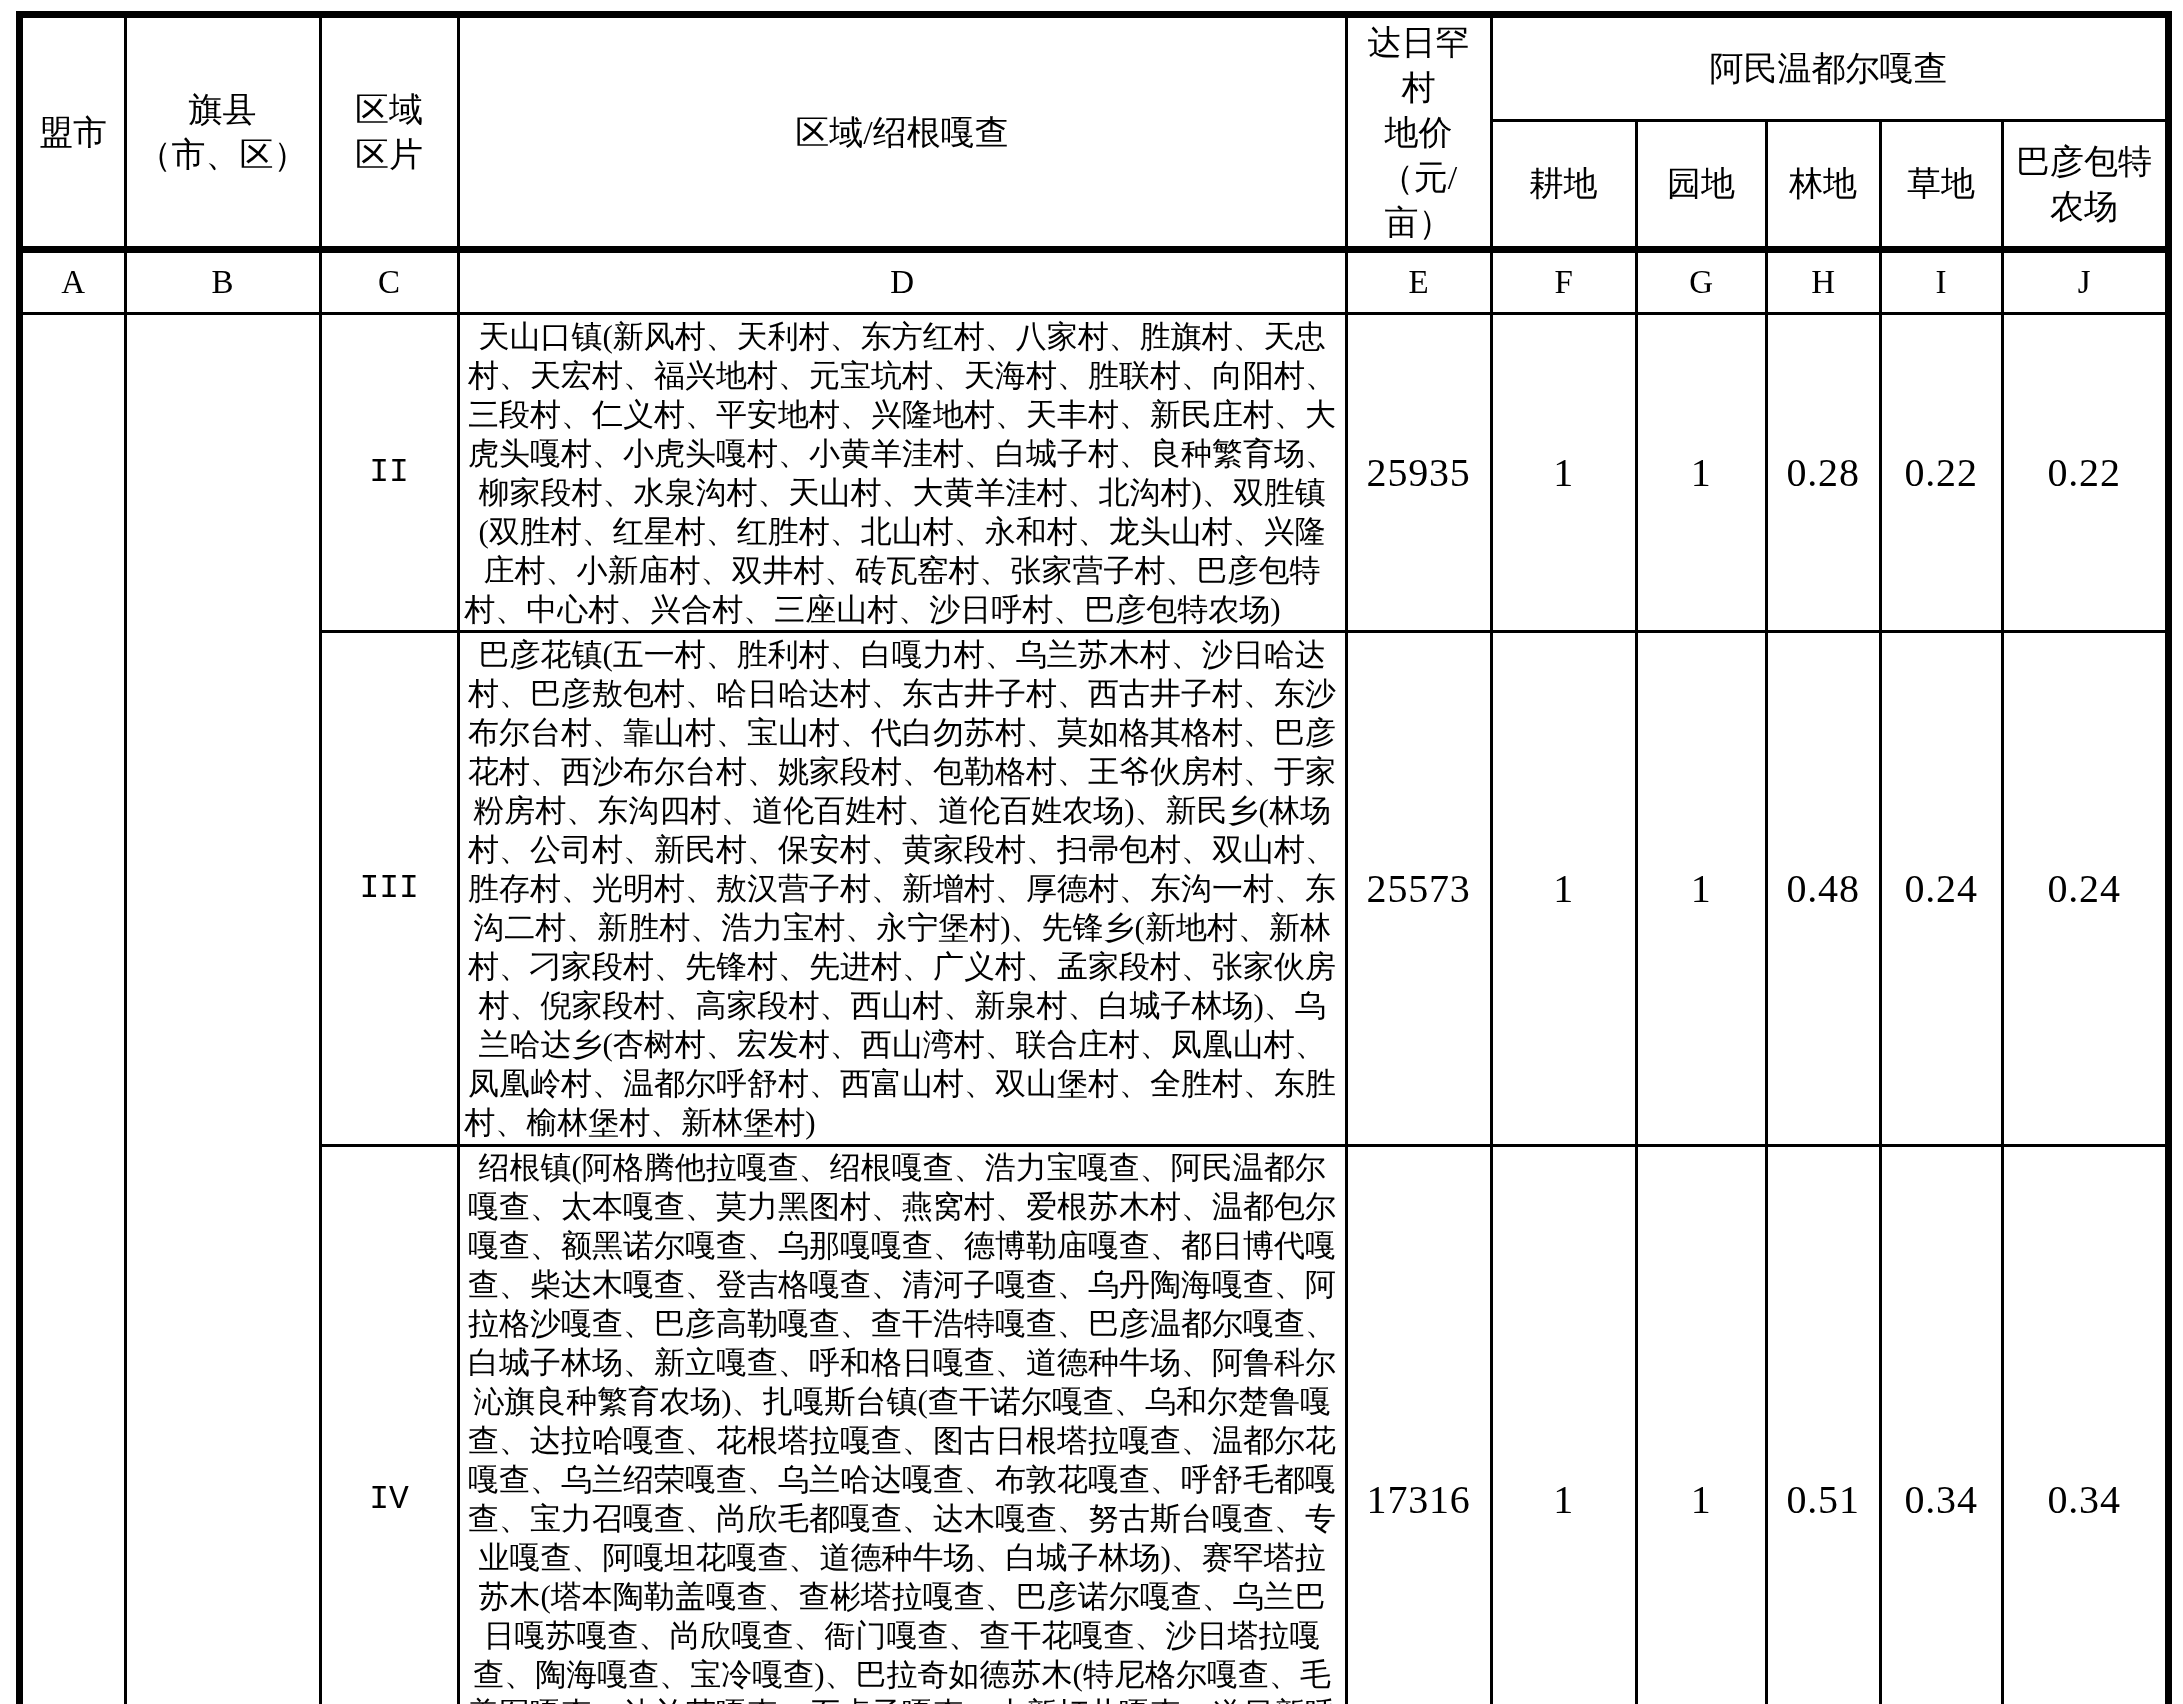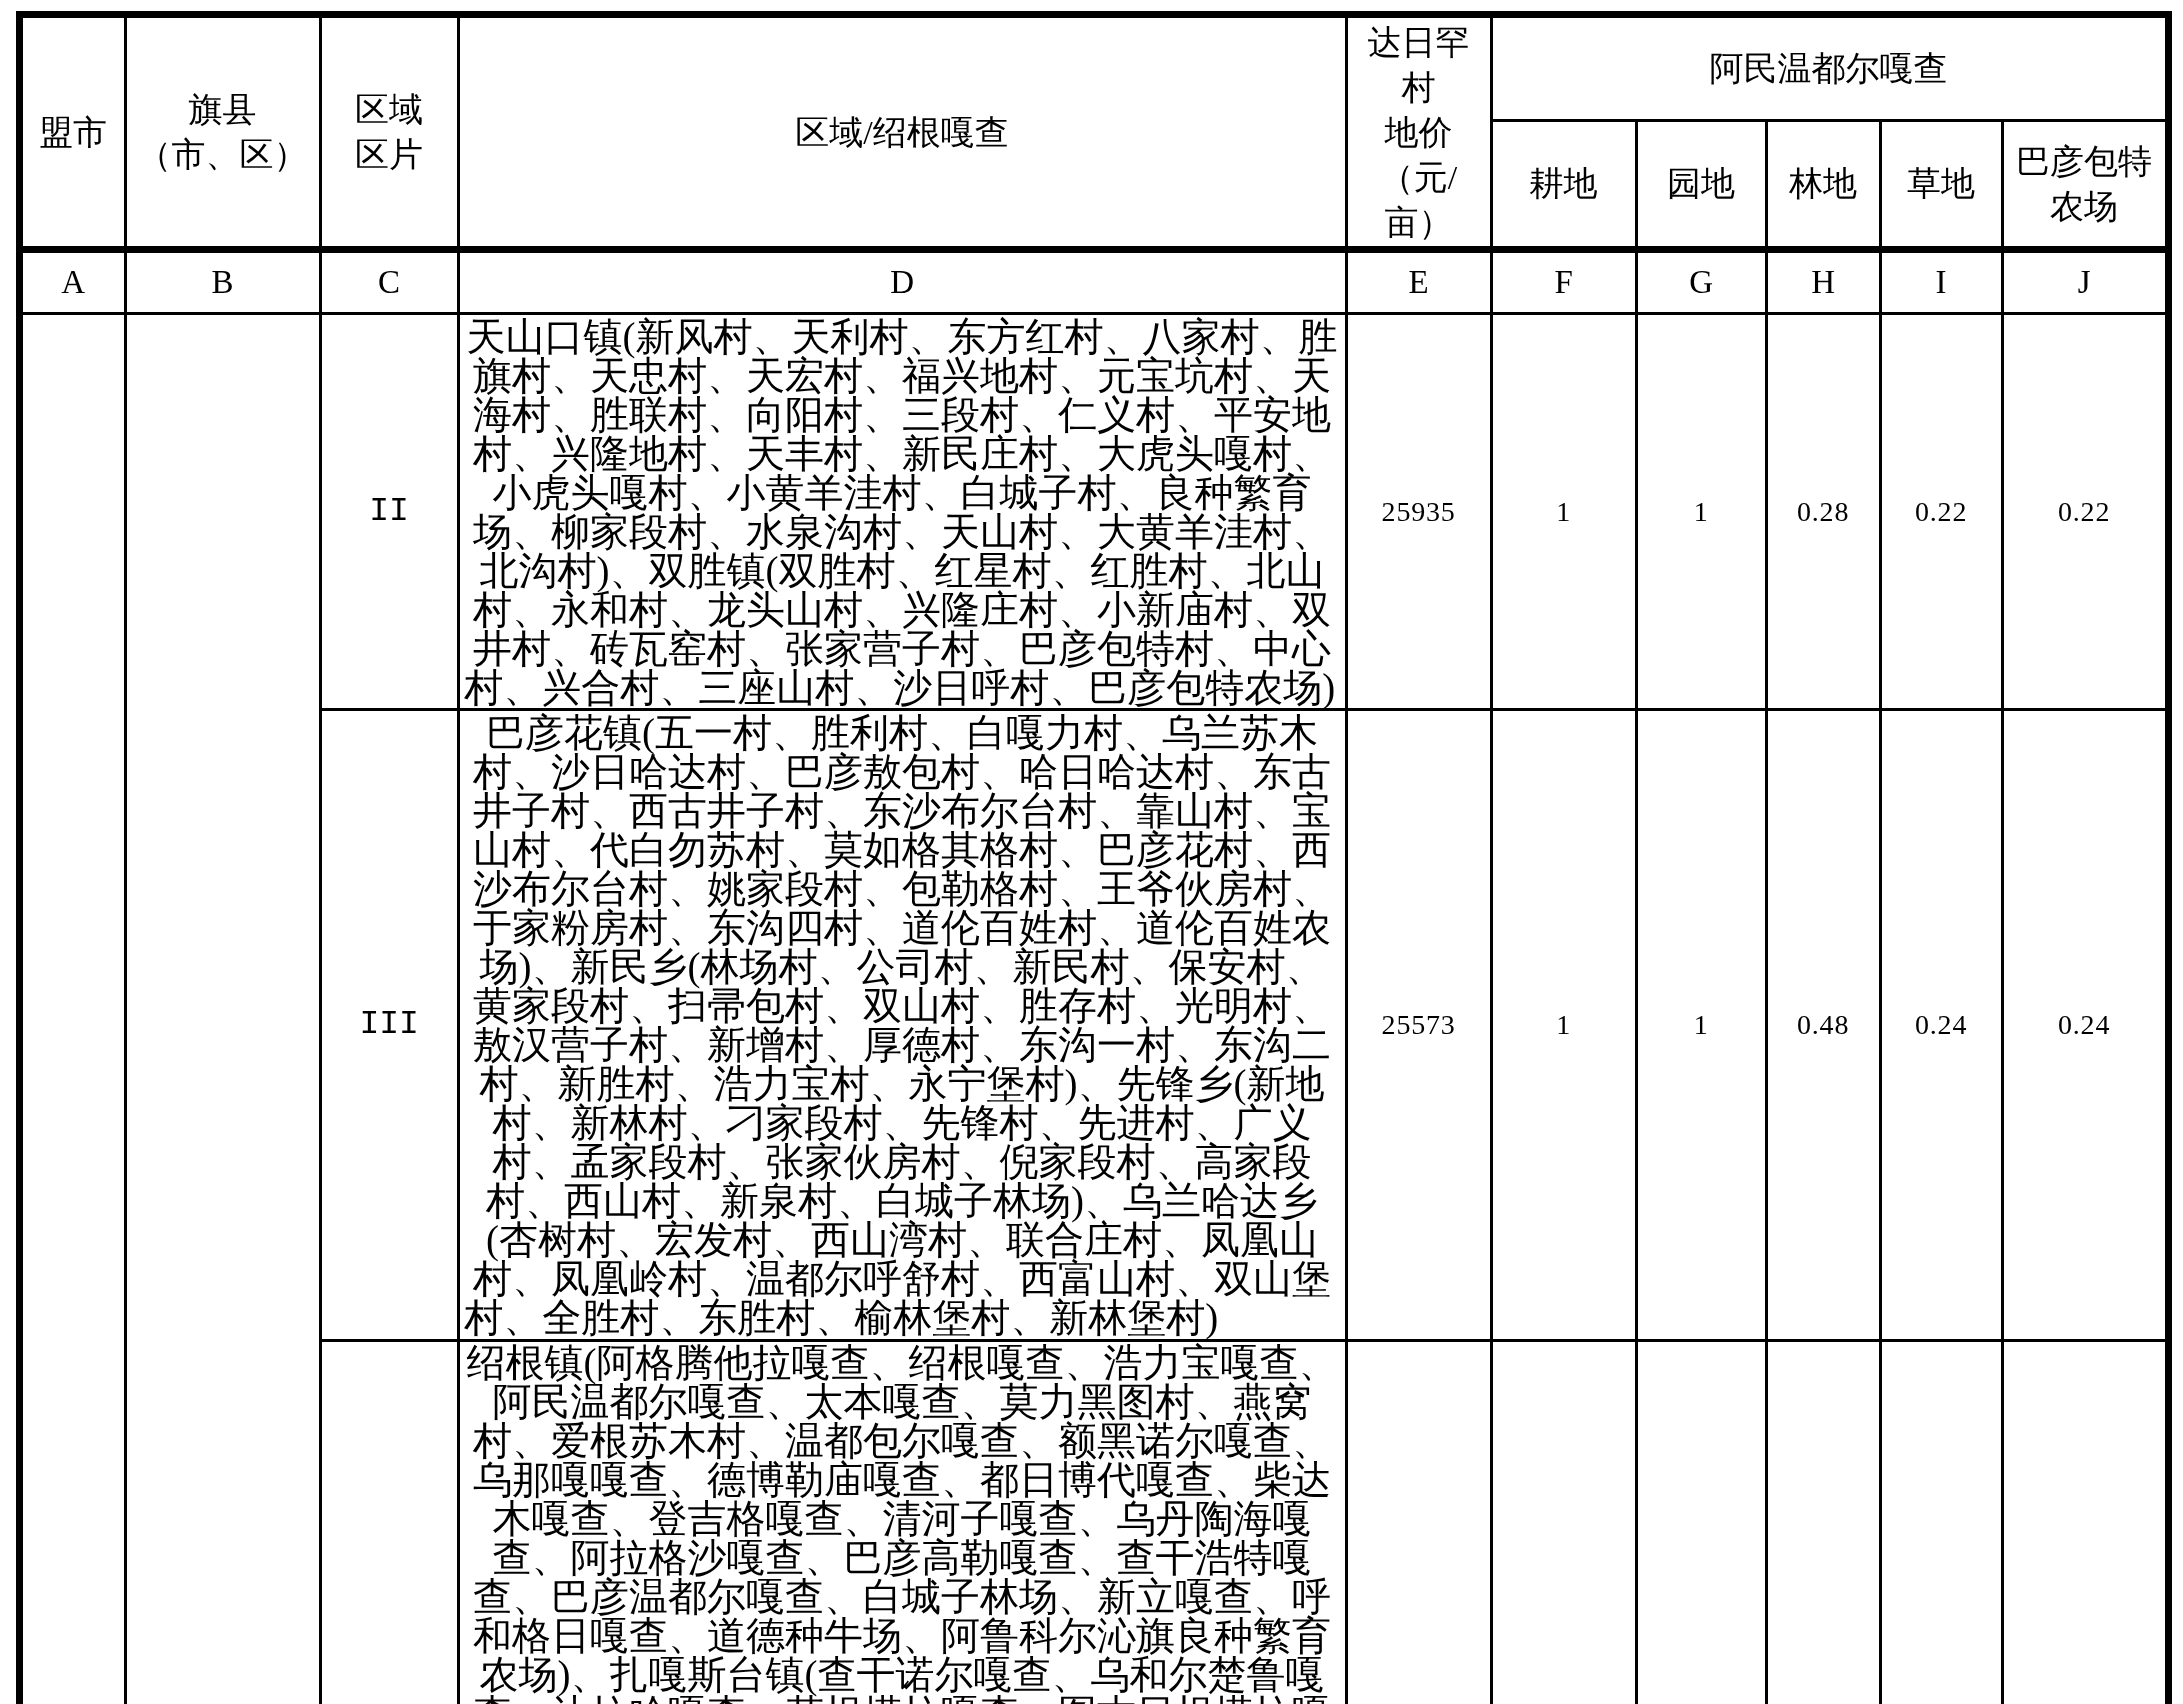--- a/index.html
+++ b/index.html
@@ -46,27 +46,27 @@
     height: 64px;
     font-family: "Liberation Serif", "DejaVu Serif", serif;
   }
   .zone-cell {
     font-size: 33px;
     font-family: Liberation Mono, monospace;
   }
   .desc-cell {
     text-align: justify;
     text-align-last: left;
-    font-size: 39px;
+    font-size: 31px;
     line-height: 39px;
     padding: 3.1px 7.8px 3.1px 6.3px;
     vertical-align: middle;
   }
   .num-cell {
-    font-size: 28px;
+    font-size: 40px;
     letter-spacing: 0.8px;
   }
   .hrow1 { height: 80px; }
   .hrow2 { height: 77px; }
 </style>
 </head>
 <body>
 
 <div class="sheet">
   <table class="price-table">

